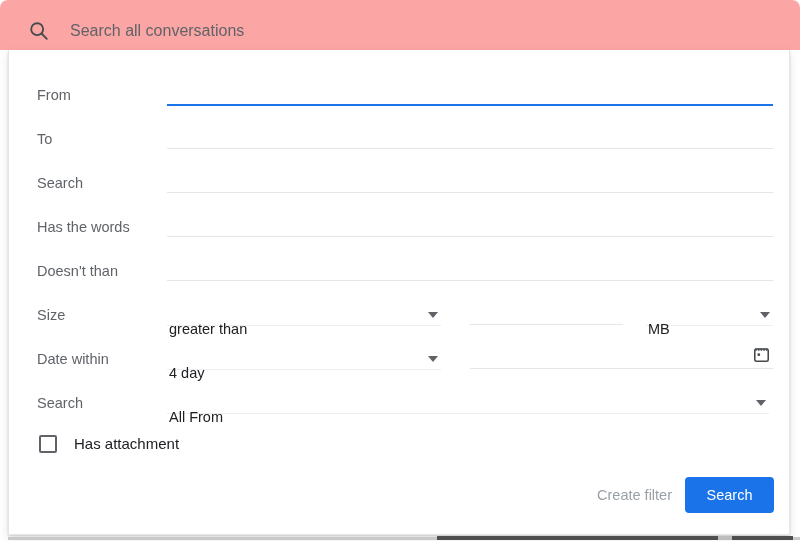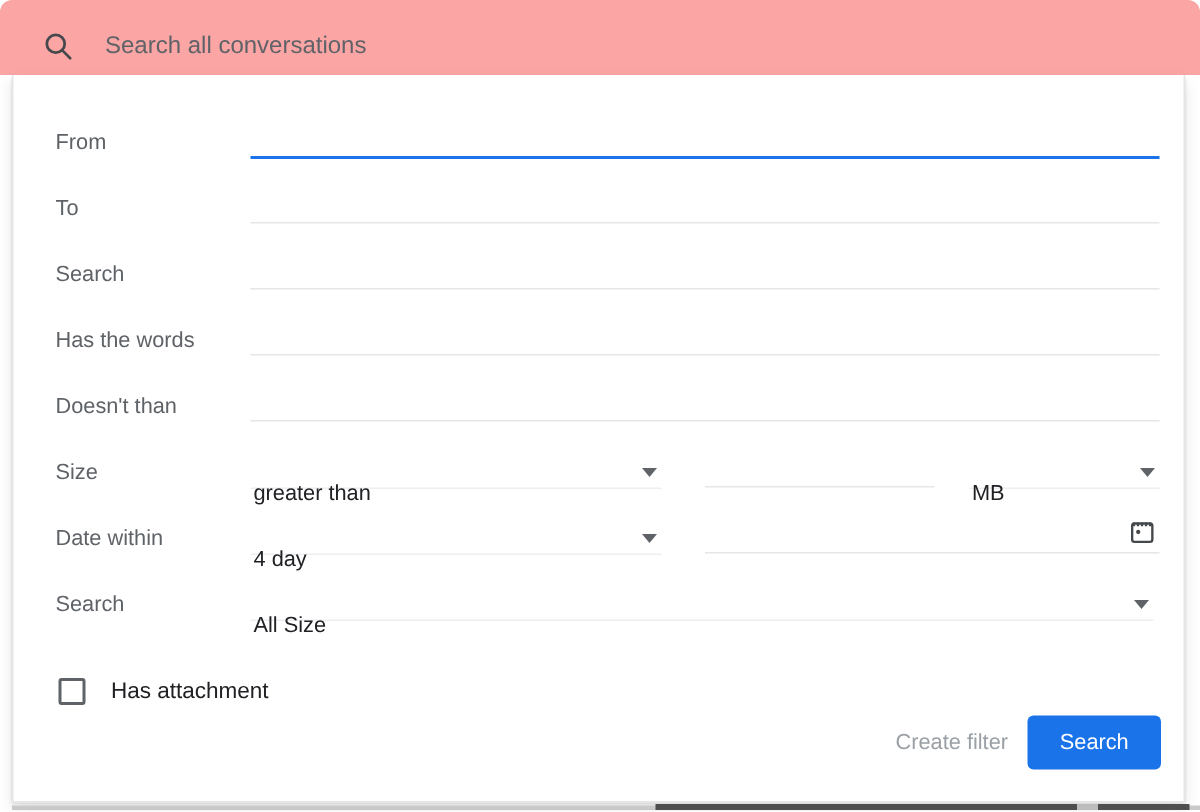--- a/index.html
+++ b/index.html
@@ -44,21 +44,21 @@
   .sel .val{
     position:absolute;left:2px;top:0;font-size:14.5px;color:#202124;line-height:20px;white-space:nowrap;margin-top:15px;
   }
   .chev{
     position:absolute;right:3px;top:8px;width:0;height:0;
     border-left:5px solid transparent;border-right:5px solid transparent;
     border-top:6px solid #5f6368;
   }
   .cal{position:absolute;width:19px;height:19px;cursor:pointer;}
   
-  .cb-row{position:absolute;left:28px;right:18px;height:22px;margin-top:17px;}
+  .cb-row{position:absolute;left:28px;right:18px;height:22px;}
   .cb{
     position:absolute;left:2px;top:1px;width:14px;height:14px;
     border:2px solid #5f6368;border-radius:2px;background:#fff;cursor:pointer;
   }
   .cb-lbl{position:absolute;left:37px;top:0;font-size:15px;color:#202124;line-height:20px;}
   
   .create-filter{
     position:absolute;right:117px;top:435px;font-size:14.5px;color:#9aa0a6;
     line-height:20px;cursor:pointer;white-space:nowrap;
   }
@@ -138,21 +138,21 @@
         <rect x="3.5" y="5" width="17" height="15.5" rx="2" fill="none" stroke="#46494c" stroke-width="2"></rect>
         <line x1="4" y1="5.8" x2="20" y2="5.8" stroke="#46494c" stroke-width="3" stroke-dasharray="2 1.4"></line>
         <circle cx="8.6" cy="12.2" r="1.8" fill="#46494c"></circle>
       </svg>
     </span>
   </div>
 
   <div class="row" style="top:342px">
     <span class="lbl">Search</span>
     <div class="sel" style="left:130px;width:602px">
-      <span class="val">All Size</span>
+      <span class="val">All From</span>
       <span class="chev"></span>
     </div>
   </div>
 
   <div class="cb-row" style="top:384px">
     <span class="cb"></span>
     <span class="cb-lbl">Has attachment</span>
   </div>
 
   <span class="create-filter">Create filter</span>

